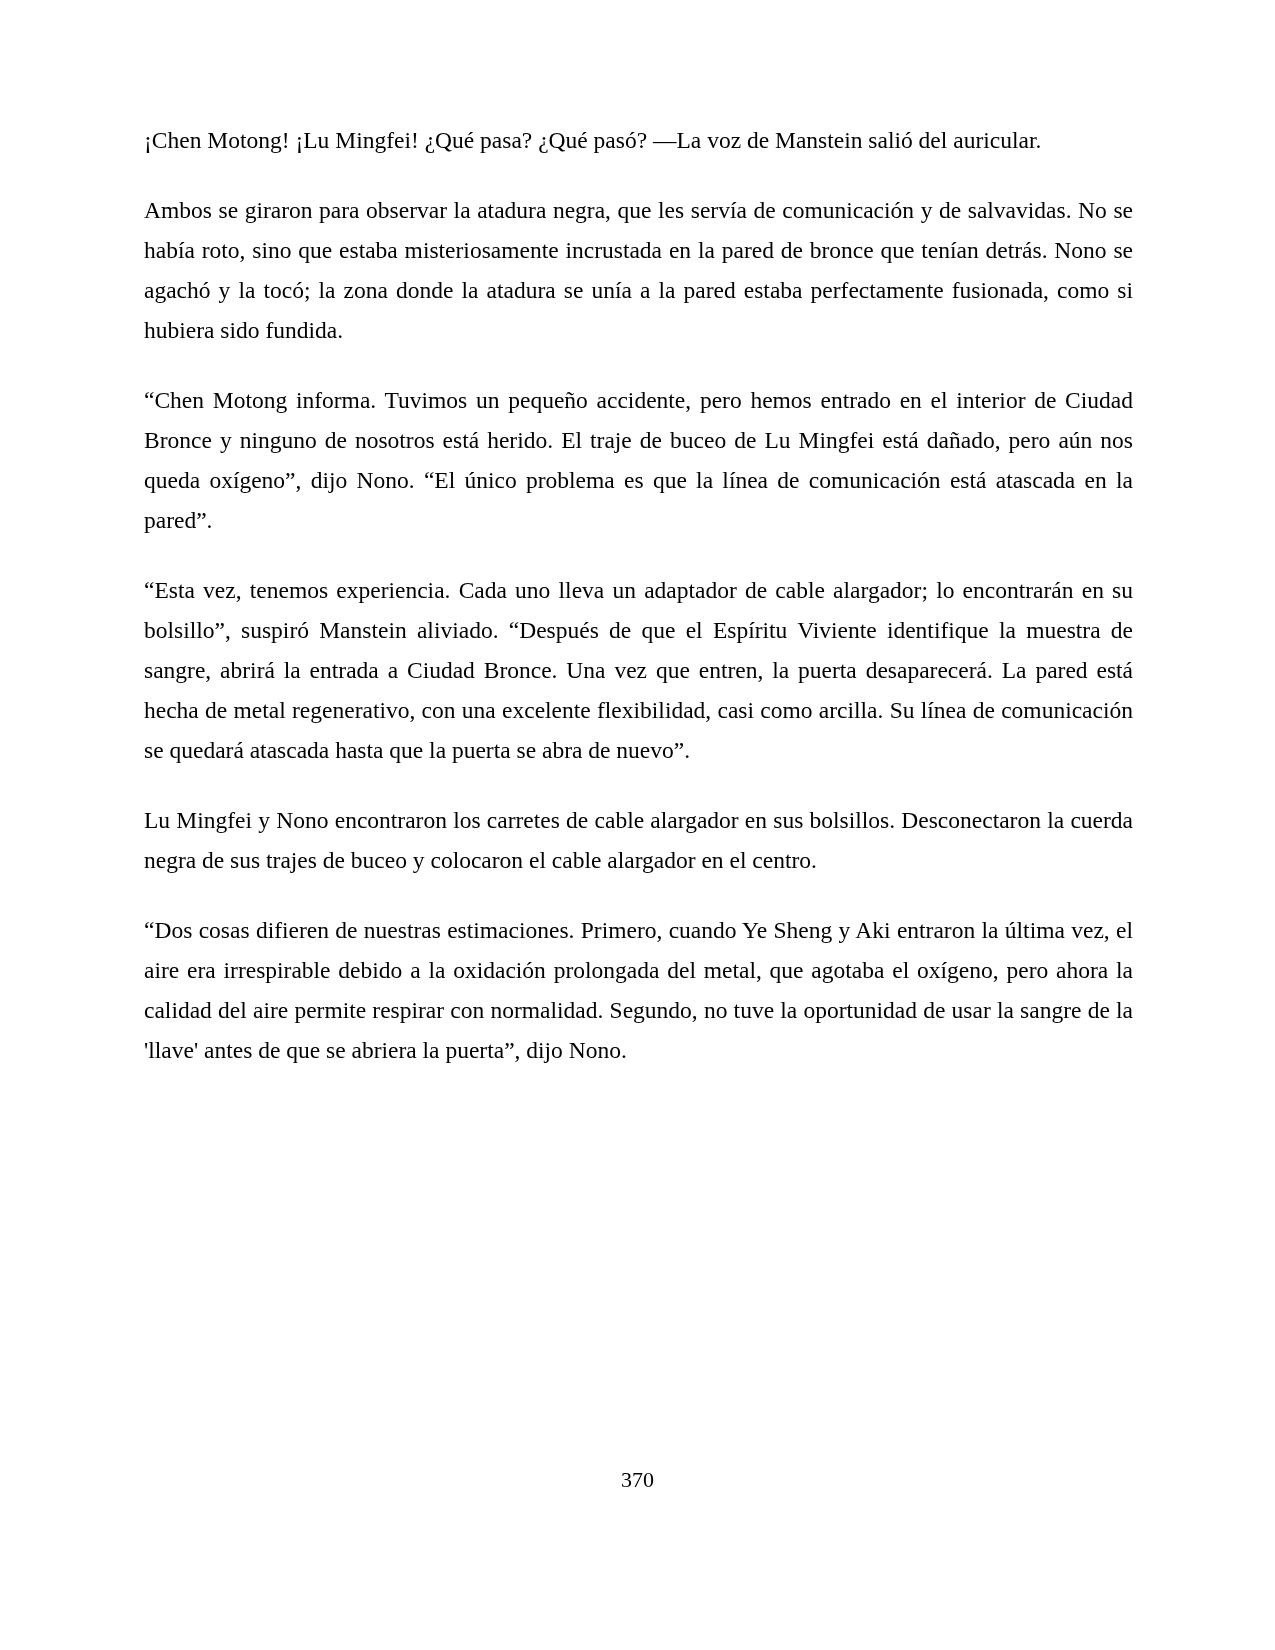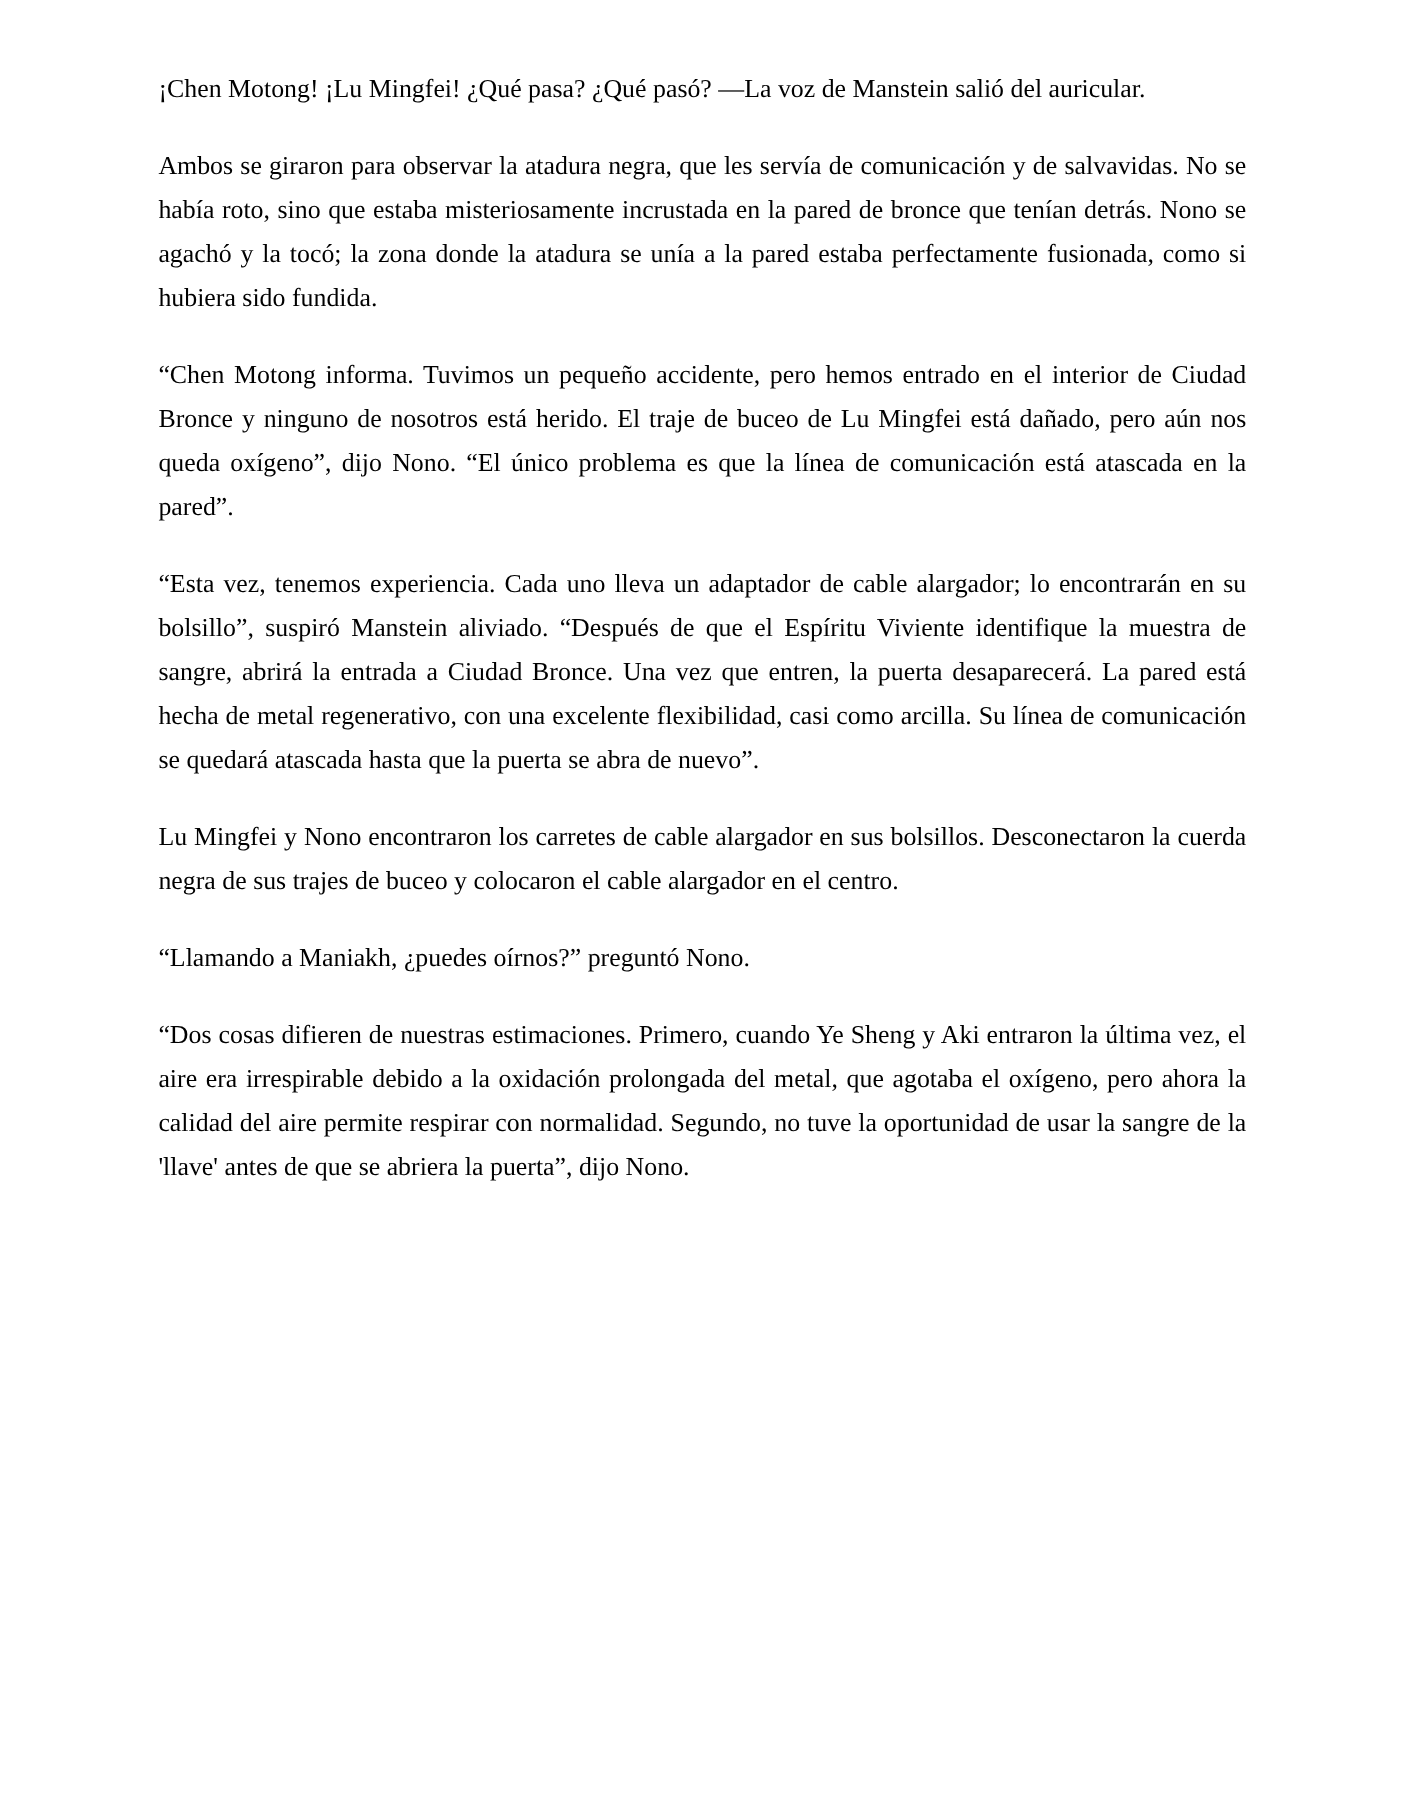--- a/index.html
+++ b/index.html
@@ -10,21 +10,21 @@
   body {
     font-family: "Liberation Serif", "DejaVu Serif", serif;
     color: #000000;
   }
   .page {
     position: relative;
     width: 1275px;
     height: 1650px;
     background: #ffffff;
     box-sizing: border-box;
-    padding: 61px 142px 0 144px;
+    padding: 120px 142px 0 144px;
     overflow: hidden;
   }
   .body-text {
     font-size: 23.5px;
     line-height: 40px;
     text-align: justify;
     text-justify: inter-word;
     hyphens: none;
   }
   .body-text p {
@@ -47,18 +47,18 @@
 <body>
 
 <div class="page">
 
   <div class="body-text">
     <p>¡Chen Motong! ¡Lu Mingfei! ¿Qué pasa? ¿Qué pasó? —La voz de Manstein salió del auricular.</p>
     <p>Ambos se giraron para observar la atadura negra, que les servía de comunicación y de salvavidas. No se había roto, sino que estaba misteriosamente incrustada en la pared de bronce que tenían detrás. Nono se agachó y la tocó; la zona donde la atadura se unía a la pared estaba perfectamente fusionada, como si hubiera sido fundida.</p>
     <p>“Chen Motong informa. Tuvimos un pequeño accidente, pero hemos entrado en el interior de Ciudad Bronce y ninguno de nosotros está herido. El traje de buceo de Lu Mingfei está dañado, pero aún nos queda oxígeno”, dijo Nono. “El único problema es que la línea de comunicación está atascada en la pared”.</p>
     <p>“Esta vez, tenemos experiencia. Cada uno lleva un adaptador de cable alargador; lo encontrarán en su bolsillo”, suspiró Manstein aliviado. “Después de que el Espíritu Viviente identifique la muestra de sangre, abrirá la entrada a Ciudad Bronce. Una vez que entren, la puerta desaparecerá. La pared está hecha de metal regenerativo, con una excelente flexibilidad, casi como arcilla. Su línea de comunicación se quedará atascada hasta que la puerta se abra de nuevo”.</p>
     <p>Lu Mingfei y Nono encontraron los carretes de cable alargador en sus bolsillos. Desconectaron la cuerda negra de sus trajes de buceo y colocaron el cable alargador en el centro.</p>
-    <p>“Llamando a Maniakh, ¿puedes oírnos?” preguntó Nono.</p>
     <p>“Dos cosas difieren de nuestras estimaciones. Primero, cuando Ye Sheng y Aki entraron la última vez, el aire era irrespirable debido a la oxidación prolongada del metal, que agotaba el oxígeno, pero ahora la calidad del aire permite respirar con normalidad. Segundo, no tuve la oportunidad de usar la sangre de la 'llave' antes de que se abriera la puerta”, dijo Nono.</p>
   </div>
 
+  <div class="page-number">370</div>
 
 </div>
 
 </body></html>

